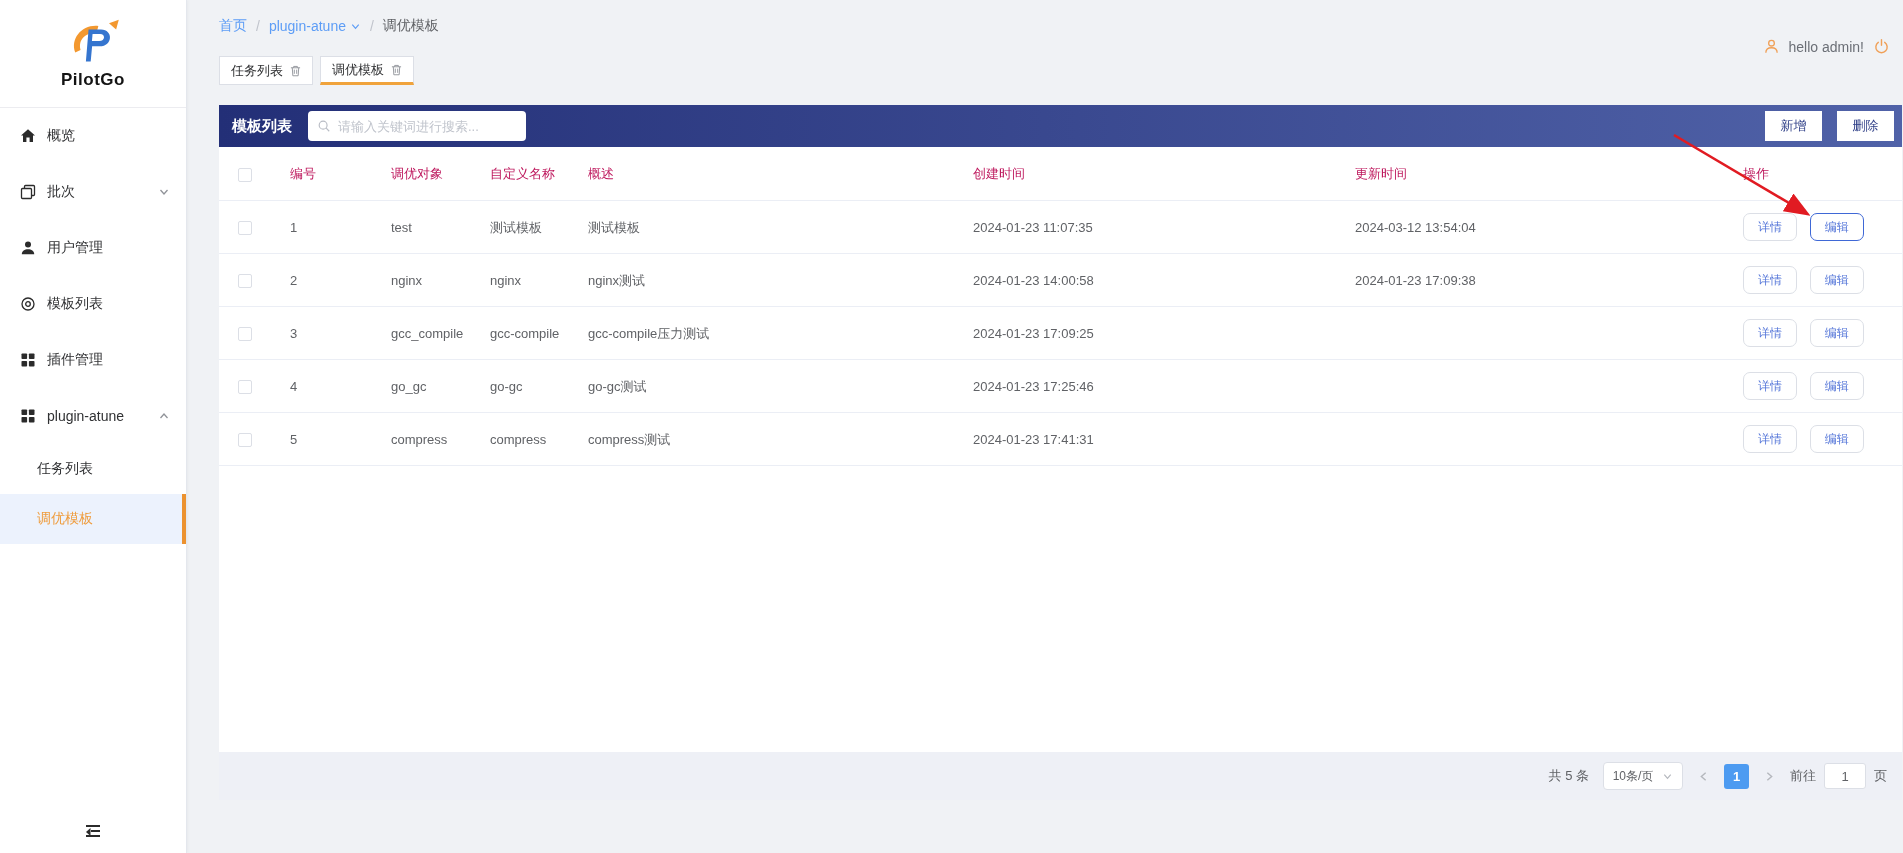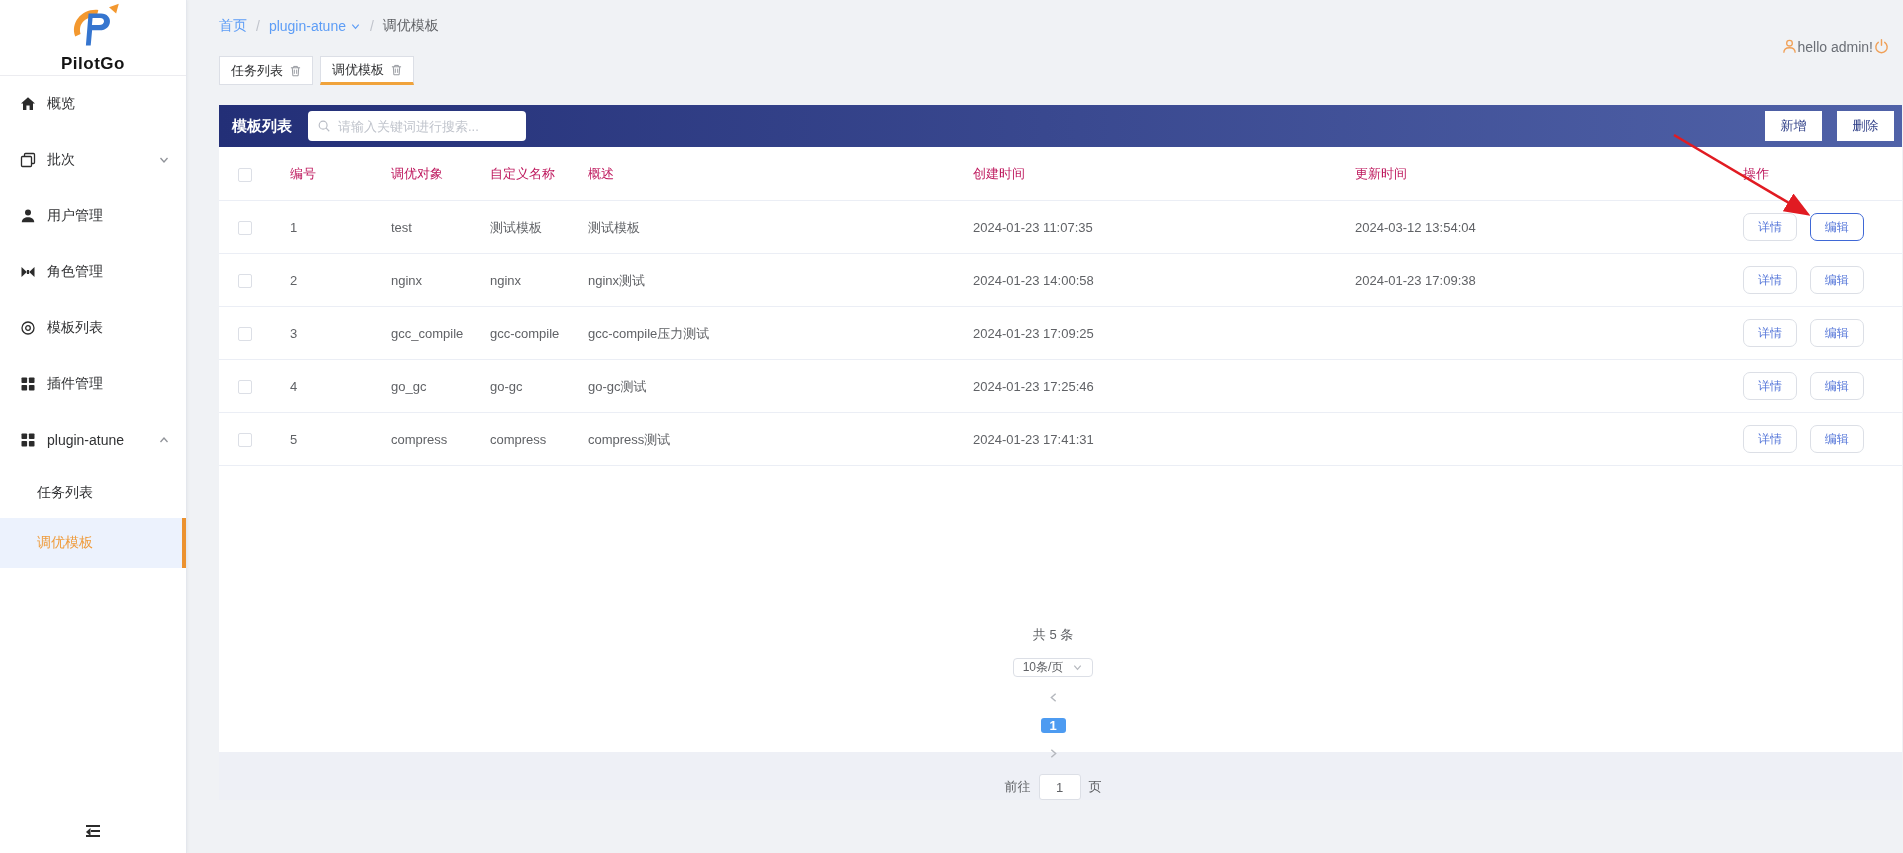--- a/index.html
+++ b/index.html
@@ -2,41 +2,41 @@
 <html><head>
 <meta charset="utf-8">
 <style>
   * { margin:0; padding:0; box-sizing:border-box; }
   body { font-family:"Liberation Sans","DejaVu Sans",sans-serif; }
   .page { position:relative; width:1903px; height:853px; background:#f0f2f5; overflow:hidden; }
 
   
   .sidebar { position:absolute; left:0; top:0; bottom:0; width:187px; background:#fff;
              border-right:1px solid #e4e7ed; box-shadow:1px 0 3px rgba(0,0,0,.04); z-index:2; }
-  .logo-block { height:76px; display:flex; flex-direction:column; align-items:center; justify-content:center;
+  .logo-block { height:108px; display:flex; flex-direction:column; align-items:center; justify-content:center;
                 border-bottom:1px solid #ececf0; }
   .logo-text { font-size:17px; font-weight:800; color:#141414; letter-spacing:.5px; margin-top:1px; }
   .menu-item { height:56px; display:flex; align-items:center; padding:0 16px 0 20px;
                font-size:14px; color:#303133; cursor:pointer; }
   .mi-icon { width:18px; display:flex; align-items:center; margin-right:9px; color:#2b2b2b; }
   .chev { margin-left:auto; color:#909399; display:flex; }
   .submenu-item { height:50px; display:flex; align-items:center; padding-left:37px;
                   font-size:14px; color:#303133; cursor:pointer; position:relative; }
   .submenu-item.selected { background:#ecf2fd; color:#ef9c3d; }
   .submenu-item.selected::after { content:""; position:absolute; right:0; top:0; bottom:0; width:4px; background:#ec922f; }
   .collapse-btn { position:absolute; bottom:8px; left:50%; transform:translateX(-50%);
                   background:none; border:none; cursor:pointer; color:#2b2b2b; }
 
   
   .main { position:absolute; left:187px; top:0; right:0; bottom:0;margin-left:10px; }
   .breadcrumb { position:absolute; top:17px; left:22px; display:flex; align-items:center; gap:9px; font-size:14px; }
   .crumb-link { color:#5d9df6; cursor:pointer; display:flex; align-items:center; gap:4px; }
   .crumb-sep { color:#c0c4cc; }
   .crumb-current { color:#606266; }
-  .user-area { position:absolute; top:38px; right:13px; display:flex; align-items:center; gap:0;
+  .user-area { position:absolute; top:38px; right:13px; display:flex; align-items:center; gap:9px;
                font-size:14px; color:#6b6f76; }
 
   .tabs { position:absolute; top:56px; left:22px; display:flex; gap:7px; }
   .tab { height:29px; display:flex; align-items:center; gap:7px; padding:0 11px; background:#fff;
          border:1px solid #dcdfe6; font-size:13px; color:#303133; cursor:pointer; }
   .tab.active { border-bottom:3px solid #f0a33b; }
   .tab .trash { color:#8f9399; display:flex; }
 
   
   .panel { position:absolute; left:22px; top:105px; width:1683px; height:695px; background:#fff; }
@@ -59,21 +59,21 @@
   .cell-target { word-break:break-all; padding-right:4px; }
   .checkbox { display:inline-block; width:14px; height:14px; border:1px solid #dcdfe6; border-radius:2px;
               background:#fff; cursor:pointer; vertical-align:middle; }
   .action-btn { display:inline-block; height:28px; line-height:26px; padding:0 14px; border:1px solid #dcdfe6;
                 border-radius:7px; color:#5677d9; background:#fff; font-size:12px; margin-right:9px; cursor:pointer; }
   .action-btn.highlight { border-color:#3f68d6; }
 
   
   .pagination { position:absolute; left:0; right:0; bottom:0; height:48px; background:#eef0f6;
                 display:flex; align-items:center; justify-content:flex-end; padding-right:15px;
-                font-size:13px; color:#606266; gap:14px;flex-direction:column; }
+                font-size:13px; color:#606266; gap:14px; }
   .page-select { width:80px; height:28px; background:#fff; border:1px solid #dcdfe6; border-radius:4px;
                  display:flex; align-items:center; justify-content:center; gap:9px; font-size:12px; cursor:pointer; }
   .page-nav { color:#b4b7bd; display:flex; cursor:pointer; }
   .page-num { width:25px; height:25px; background:#4d9bf1; color:#fff; border-radius:3px; display:flex;
               align-items:center; justify-content:center; font-size:13px; font-weight:bold; cursor:pointer; }
   .goto-input { width:42px; height:26px; border:1px solid #dcdfe6; border-radius:3px; text-align:center;
                 font-size:13px; color:#606266; outline:none; }
   .pg-gap-sm { display:flex; align-items:center; gap:8px; }
 
   .arrow-overlay { position:absolute; left:1650px; top:120px; z-index:10; pointer-events:none; }
@@ -125,30 +125,20 @@
       <div class="menu-item">
         <span class="mi-icon">
           <svg viewBox="0 0 16 16" width="16" height="16" fill="currentColor">
               <circle cx="8" cy="4.6" r="3"></circle>
               <path d="M1.8 14.2c0-3.3 2.8-5 6.2-5s6.2 1.7 6.2 5z"></path>
             </svg>
         </span>
         <span>用户管理</span>
       </div>
 
-      <div class="menu-item">
-        <span class="mi-icon">
-          <svg viewBox="0 0 16 16" width="16" height="16" fill="currentColor">
-              <path d="M1.5 3l5.3 5L1.5 13z"></path>
-              <path d="M14.5 3L9.2 8l5.3 5z"></path>
-              <rect x="6.9" y="6" width="2.2" height="4"></rect>
-            </svg>
-        </span>
-        <span>角色管理</span>
-      </div>
 
       <div class="menu-item">
         <span class="mi-icon">
           <svg viewBox="0 0 16 16" width="16" height="16" fill="none" stroke="currentColor" stroke-width="1.3">
               <circle cx="8" cy="8" r="6"></circle>
               <circle cx="8" cy="8" r="2.3"></circle>
             </svg>
         </span>
         <span>模板列表</span>
       </div>

